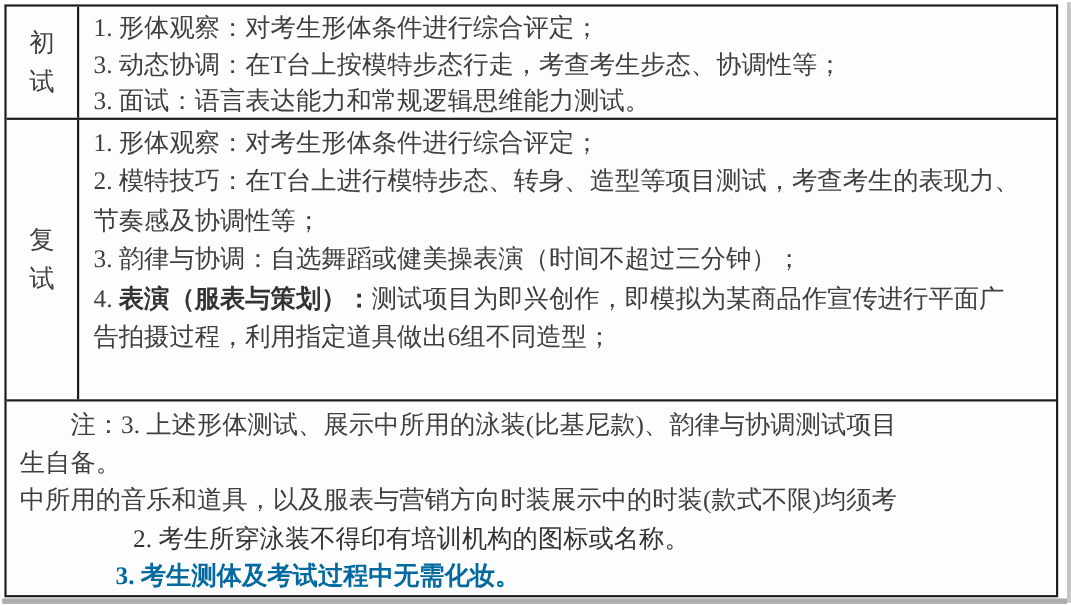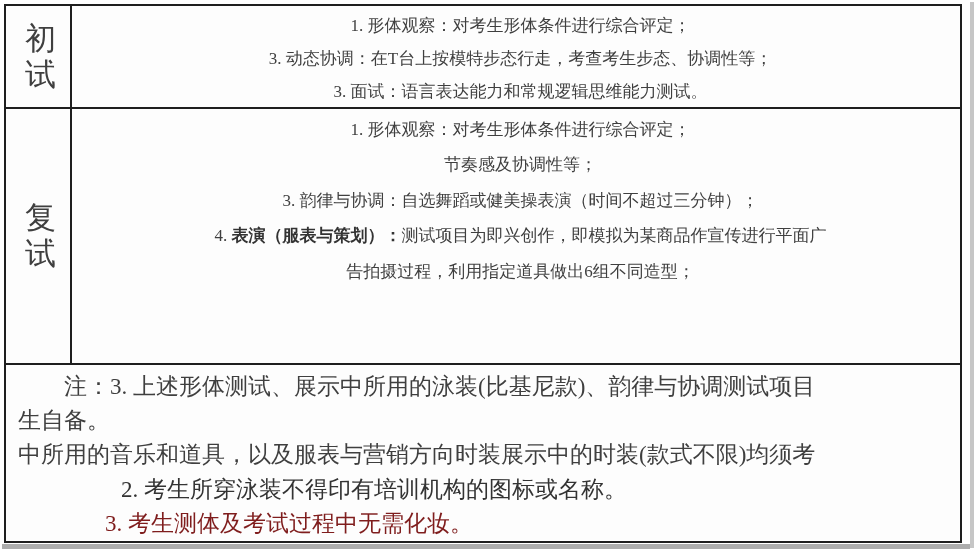--- a/index.html
+++ b/index.html
@@ -23,35 +23,35 @@
   .trow{display:flex;border-bottom:2px solid #1e1e1e;box-sizing:border-box;}
   .trow-preliminary{height:103px;}
   .trow-final{height:256px;}
   .hcell{
     flex:0 0 66px;width:66px;box-sizing:border-box;
     border-right:2px solid #1e1e1e;
     display:flex;align-items:center;justify-content:center;
   }
   .htext{
     width:26px;text-align:center;
-    font-size:31px;line-height:36px;
+    font-size:23px;line-height:36px;
     word-break:break-all;
   }
   .ccell{flex:1;overflow:hidden;padding:3px 4px 0 13px;}
-  .line{white-space:nowrap;font-size:17px;text-align:center;}
+  .line{white-space:nowrap;font-size:23px;}
   .trow-preliminary .line{height:33.2px;line-height:33.2px;}
   .trow-final .line{height:35.4px;line-height:35.4px;}
   .indent1{padding-left:27px;}
   .b{font-weight:bold;color:#333333;}
 
   .notes{height:176px;box-sizing:border-box;padding:5px 8px 0 12px;overflow:hidden;}
   .note-line{white-space:nowrap;font-size:23px;height:34.2px;line-height:34.2px;}
   .n-first{padding-left:46px;}
   .n-2{padding-left:103px;font-weight:normal;color:#333333;}
-  .n-3{padding-left:87px;font-weight:normal;color:#7f1d1d;}
+  .n-3{padding-left:87px;font-weight:bold;color:#0369a1;}
 </style>
 </head>
 <body>
 
 <div class="doc">
 
   <div class="trow trow-preliminary">
     <div class="hcell">
       <div class="htext">初试</div>
     </div>
@@ -61,20 +61,21 @@
       <div class="line"><span>3. 面试：语言表达能力和常规逻辑思维能力测试。</span></div>
     </div>
   </div>
 
   <div class="trow trow-final">
     <div class="hcell">
       <div class="htext">复试</div>
     </div>
     <div class="ccell">
       <div class="line"><span>1. 形体观察：对考生形体条件进行综合评定；</span></div>
+      <div class="line"><span>2. 模特技巧：在T台上进行模特步态、转身、造型等项目测试，考查考生的表现力、</span></div>
       <div class="line"><span>节奏感及协调性等；</span></div>
       <div class="line"><span>3. 韵律与协调：自选舞蹈或健美操表演（时间不超过三分钟）；</span></div>
       <div class="line"><span>4. </span><span class="b">表演（服表与策划）：</span><span>测试项目为即兴创作，即模拟为某商品作宣传进行平面广</span></div>
       <div class="line"><span>告拍摄过程，利用指定道具做出6组不同造型；</span></div>
     </div>
   </div>
 
   <div class="notes">
     <div class="note-line n-first"><span>注：3. 上述形体测试、展示中所用的泳装(比基尼款)、韵律与协调测试项目</span></div>
     <div class="note-line"><span>生自备。</span></div>

